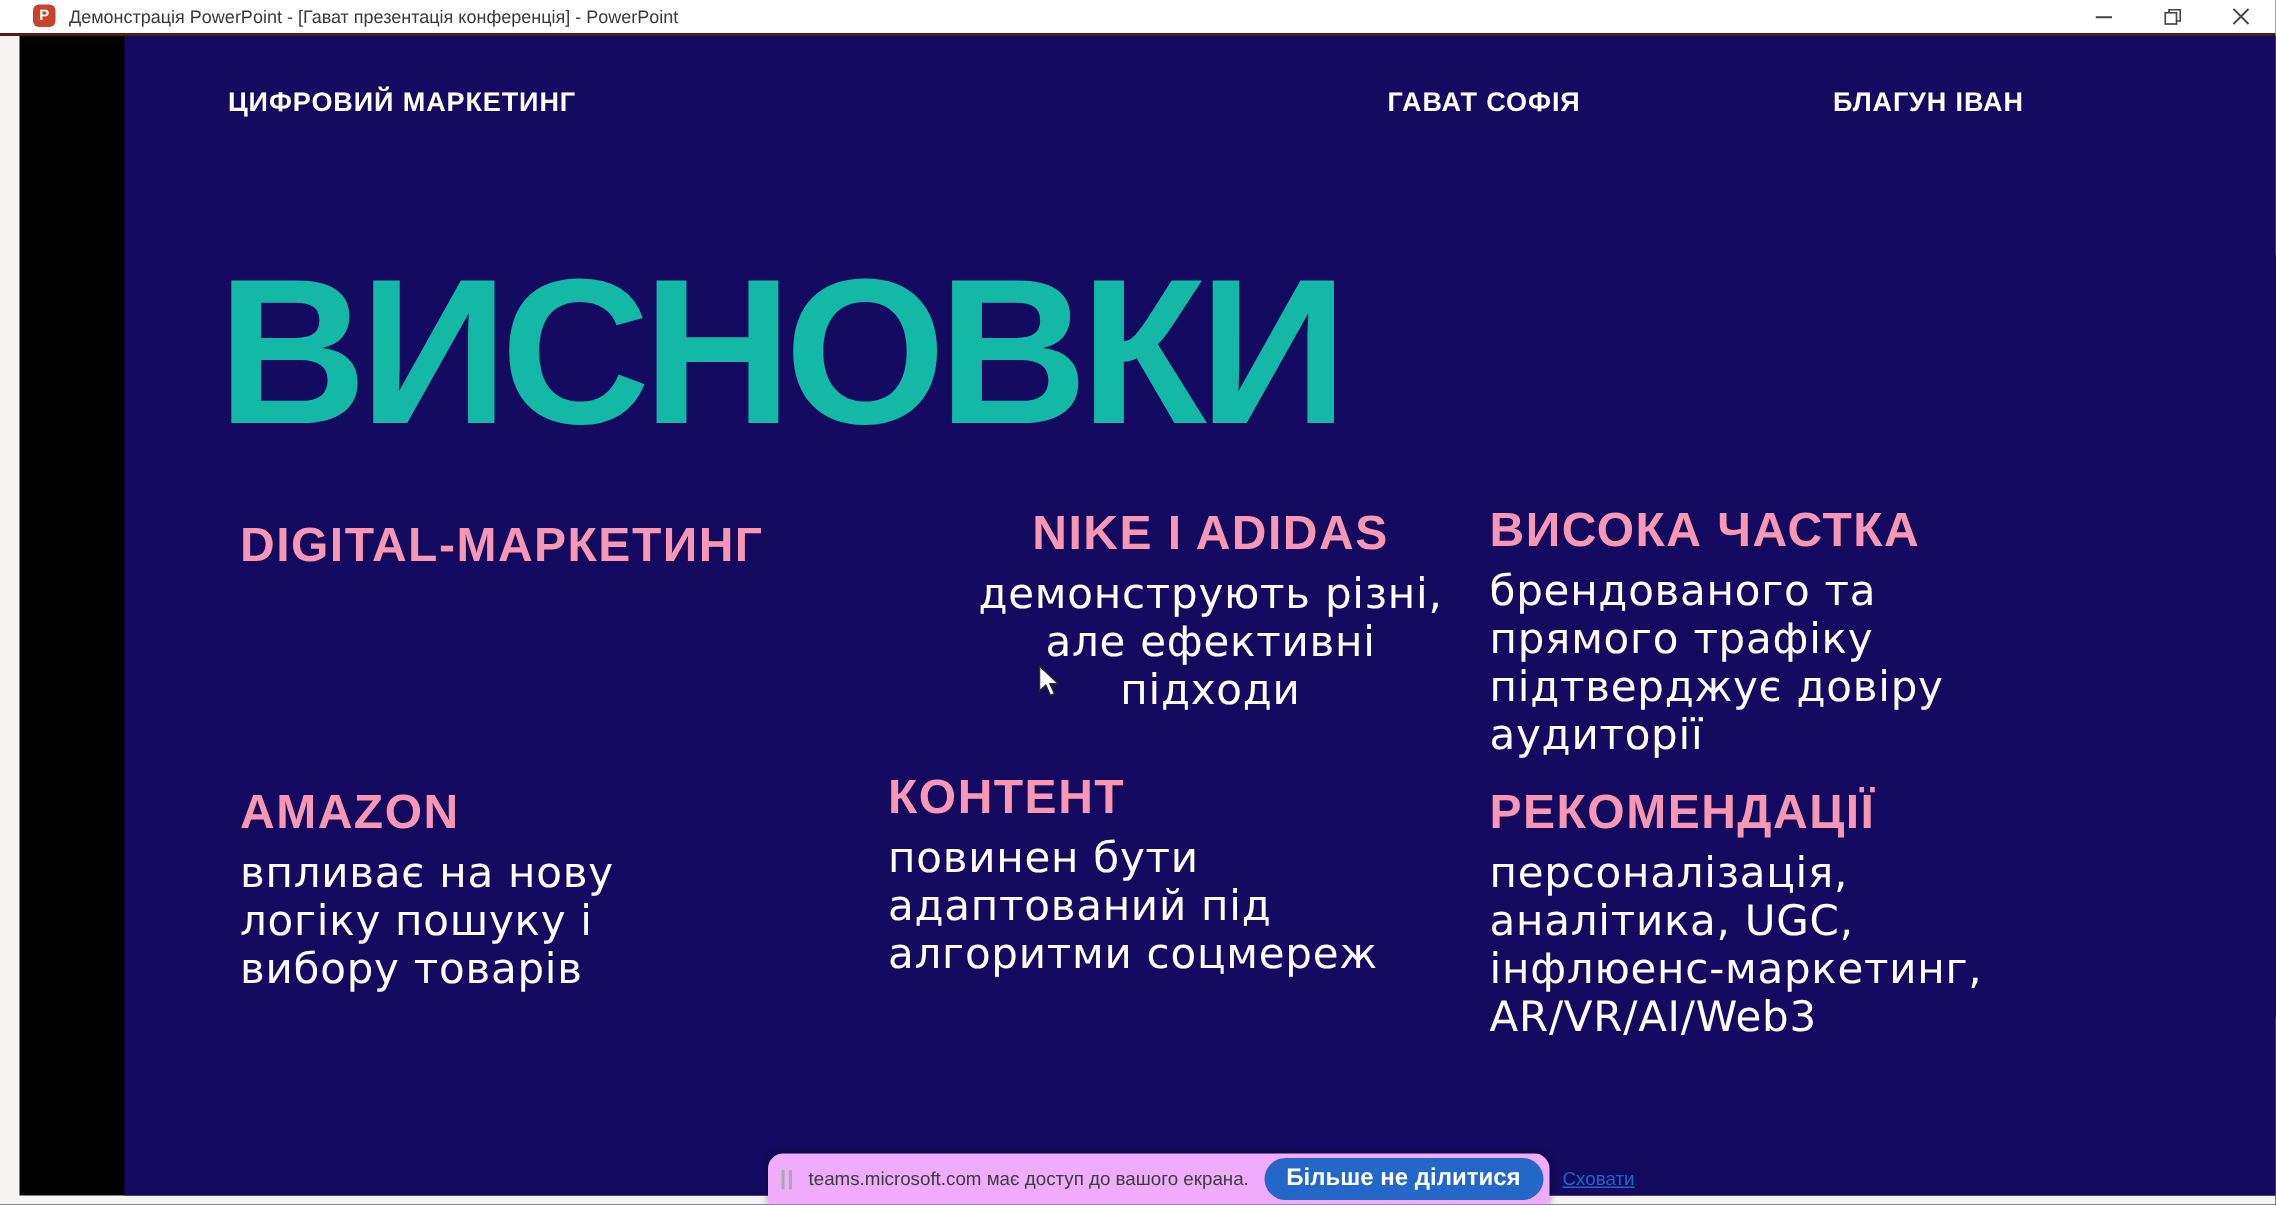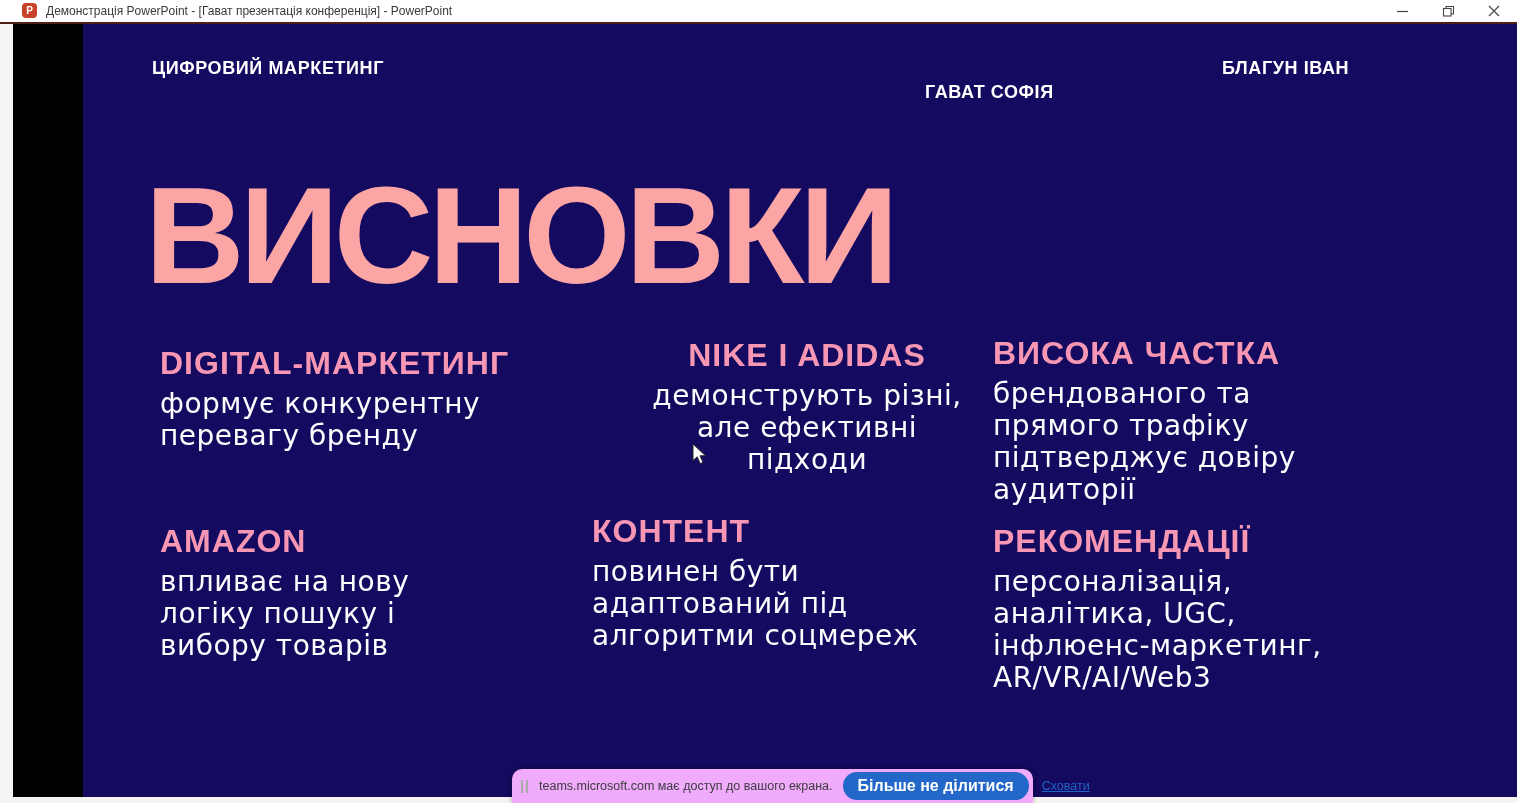--- a/index.html
+++ b/index.html
@@ -46,28 +46,28 @@
     position:absolute; left:70px; top:0; width:1472px; height:773px;
     background:#140a5f; overflow:hidden;
   }
 
   .slide-header-item {
     position:absolute; top:34px;
     color:#ffffff; font-size:18px; font-weight:bold; letter-spacing:0.6px;
     white-space:nowrap;
   }
   .hdr-left   { left:69px; }
-  .hdr-mid    { left:842px;margin-top:24px; }
+  .hdr-mid    { left:842px; }
   .hdr-right  { left:1139px; }
 
   .big-title {
     position:absolute; left:62px; top:142px;
     font-family:"Liberation Sans", sans-serif;
     font-size:138px; font-weight:bold; letter-spacing:-5px; line-height:1;
-    color:#fca5a5; white-space:nowrap;
+    color:#14b8a6; white-space:nowrap;
   }
 
   .section { position:absolute; width:430px; }
   .section .sec-heading {
     font-size:32px; font-weight:bold; letter-spacing:1px; line-height:38px;
     color:#f797b4; white-space:nowrap;
   }
   .section .sec-body {
     margin-top:6px;
     font-family:"DejaVu Sans", sans-serif;
@@ -141,22 +141,20 @@
   <div class="slide">
 
     <div class="slide-header-item hdr-left">ЦИФРОВИЙ МАРКЕТИНГ</div>
     <div class="slide-header-item hdr-mid">ГАВАТ СОФІЯ</div>
     <div class="slide-header-item hdr-right">БЛАГУН ІВАН</div>
 
     <div class="big-title">ВИСНОВКИ</div>
 
     <div class="section sec-0">
       <div class="sec-heading">DIGITAL-МАРКЕТИНГ</div>
-      <div class="sec-body">формує конкурентну
-перевагу бренду</div>
     </div>
     <div class="section sec-1">
       <div class="sec-heading">NIKE I ADIDAS</div>
       <div class="sec-body">демонструють різні,
 але ефективні
 підходи</div>
     </div>
     <div class="section sec-2">
       <div class="sec-heading">ВИСОКА ЧАСТКА</div>
       <div class="sec-body">брендованого та

